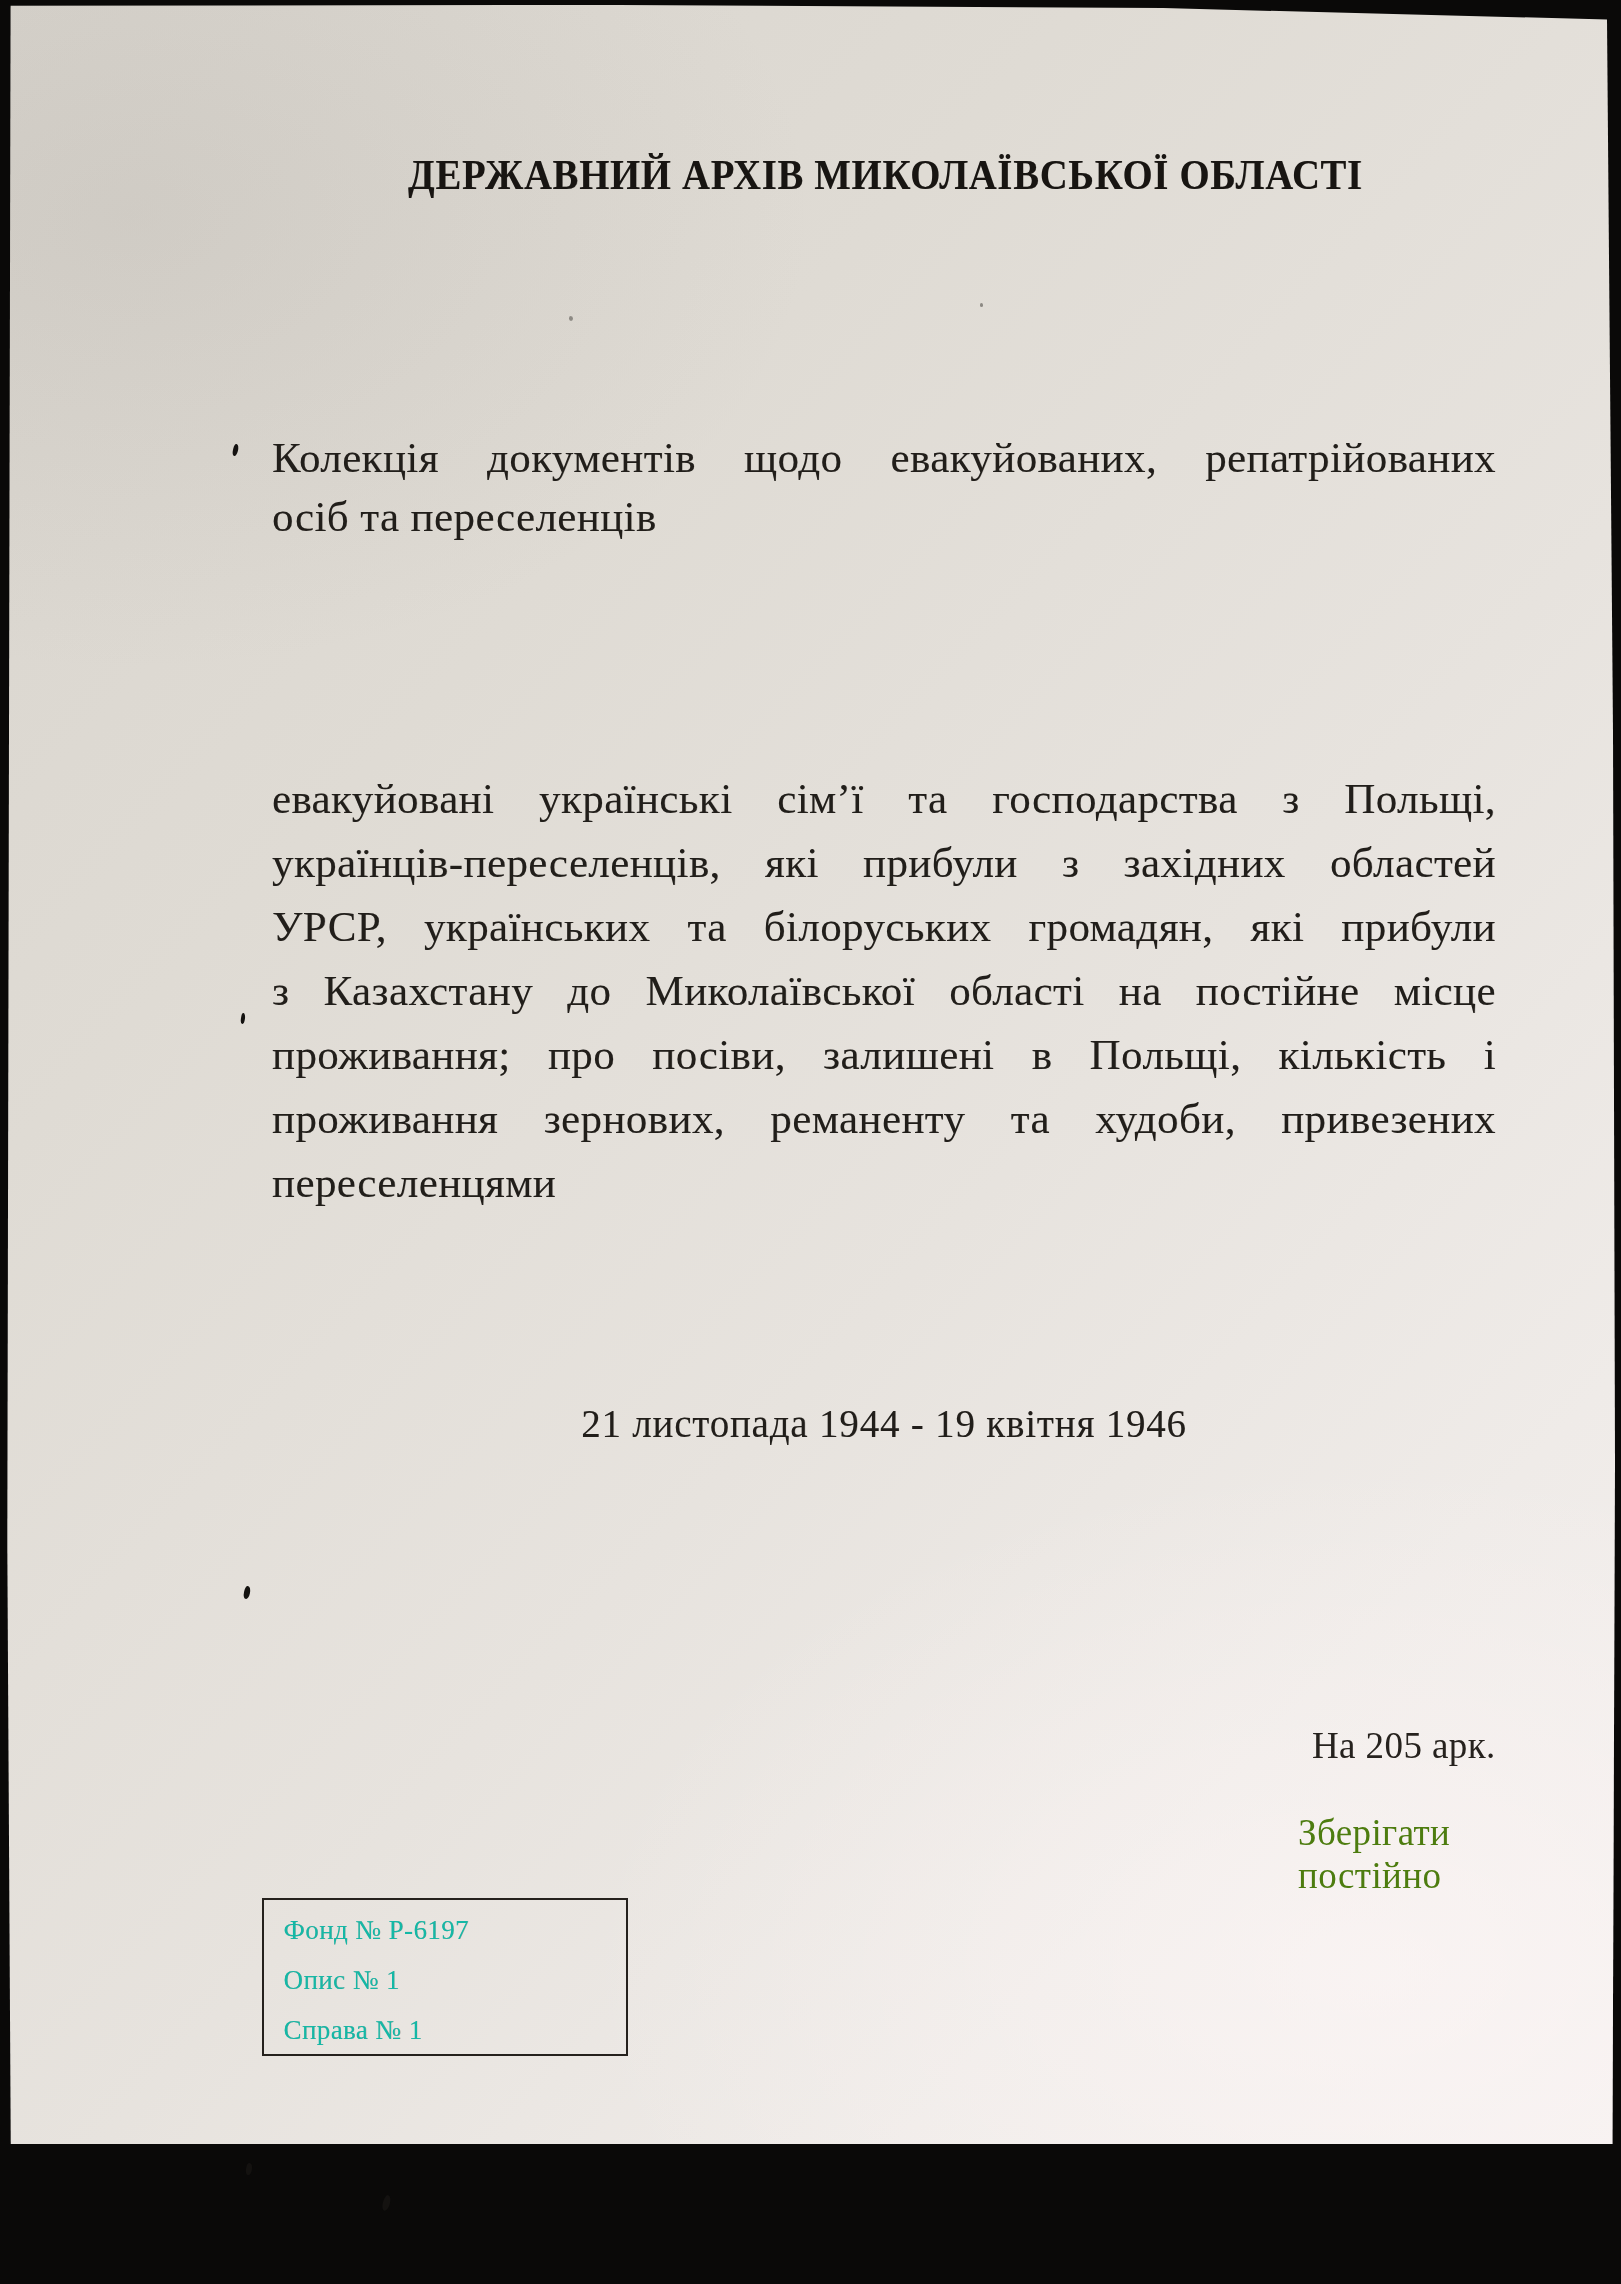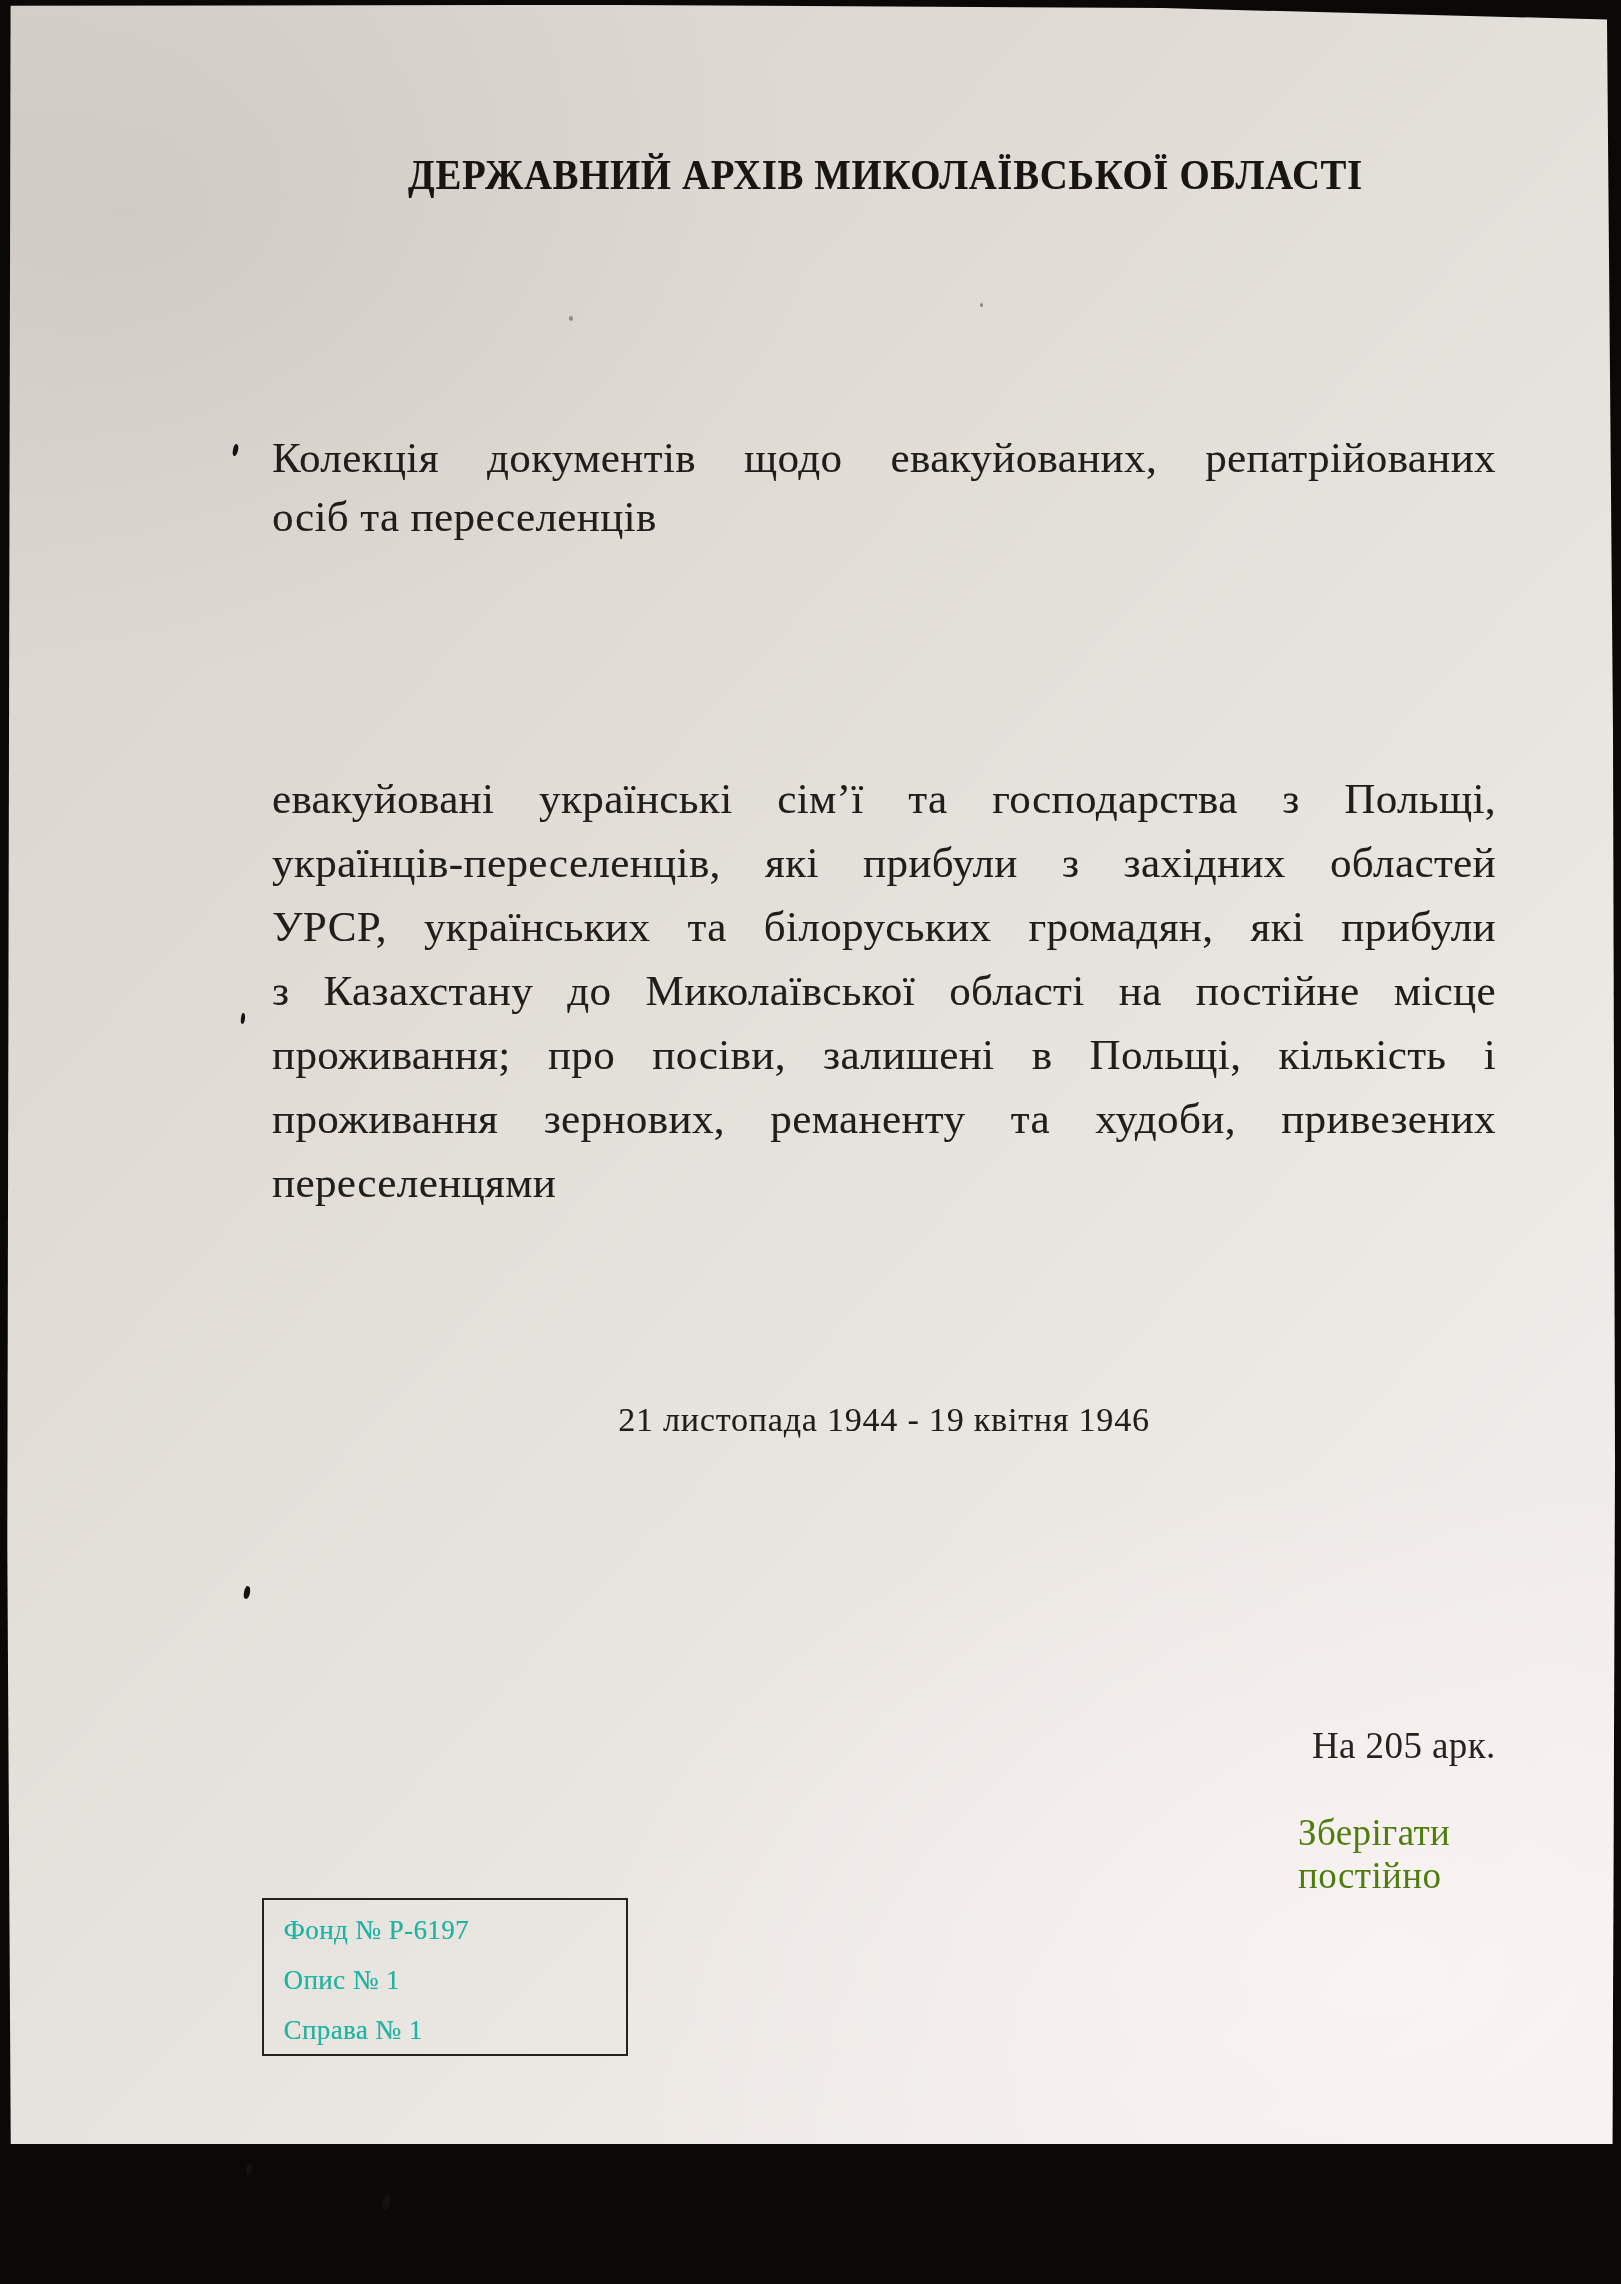--- a/index.html
+++ b/index.html
@@ -63,21 +63,21 @@
   
   .just-lines div { text-align: justify; text-align-last: justify; }
   .just-lines div:last-child { text-align-last: left; }
 
   .date-range {
     position: absolute;
     left: 272px;
     top: 1401px;
     width: 1224px;
     text-align: center;
-    font-size: 34px;
+    font-size: 39px;
     letter-spacing: 0.8px;
     color: #211e1a;
     text-shadow: 0.3px 0.4px 0.6px rgba(35,30,25,0.28);
   }
 
   .sheet-count {
     position: absolute;
     left: 1312px;
     top: 1724px;
     font-size: 37px;

